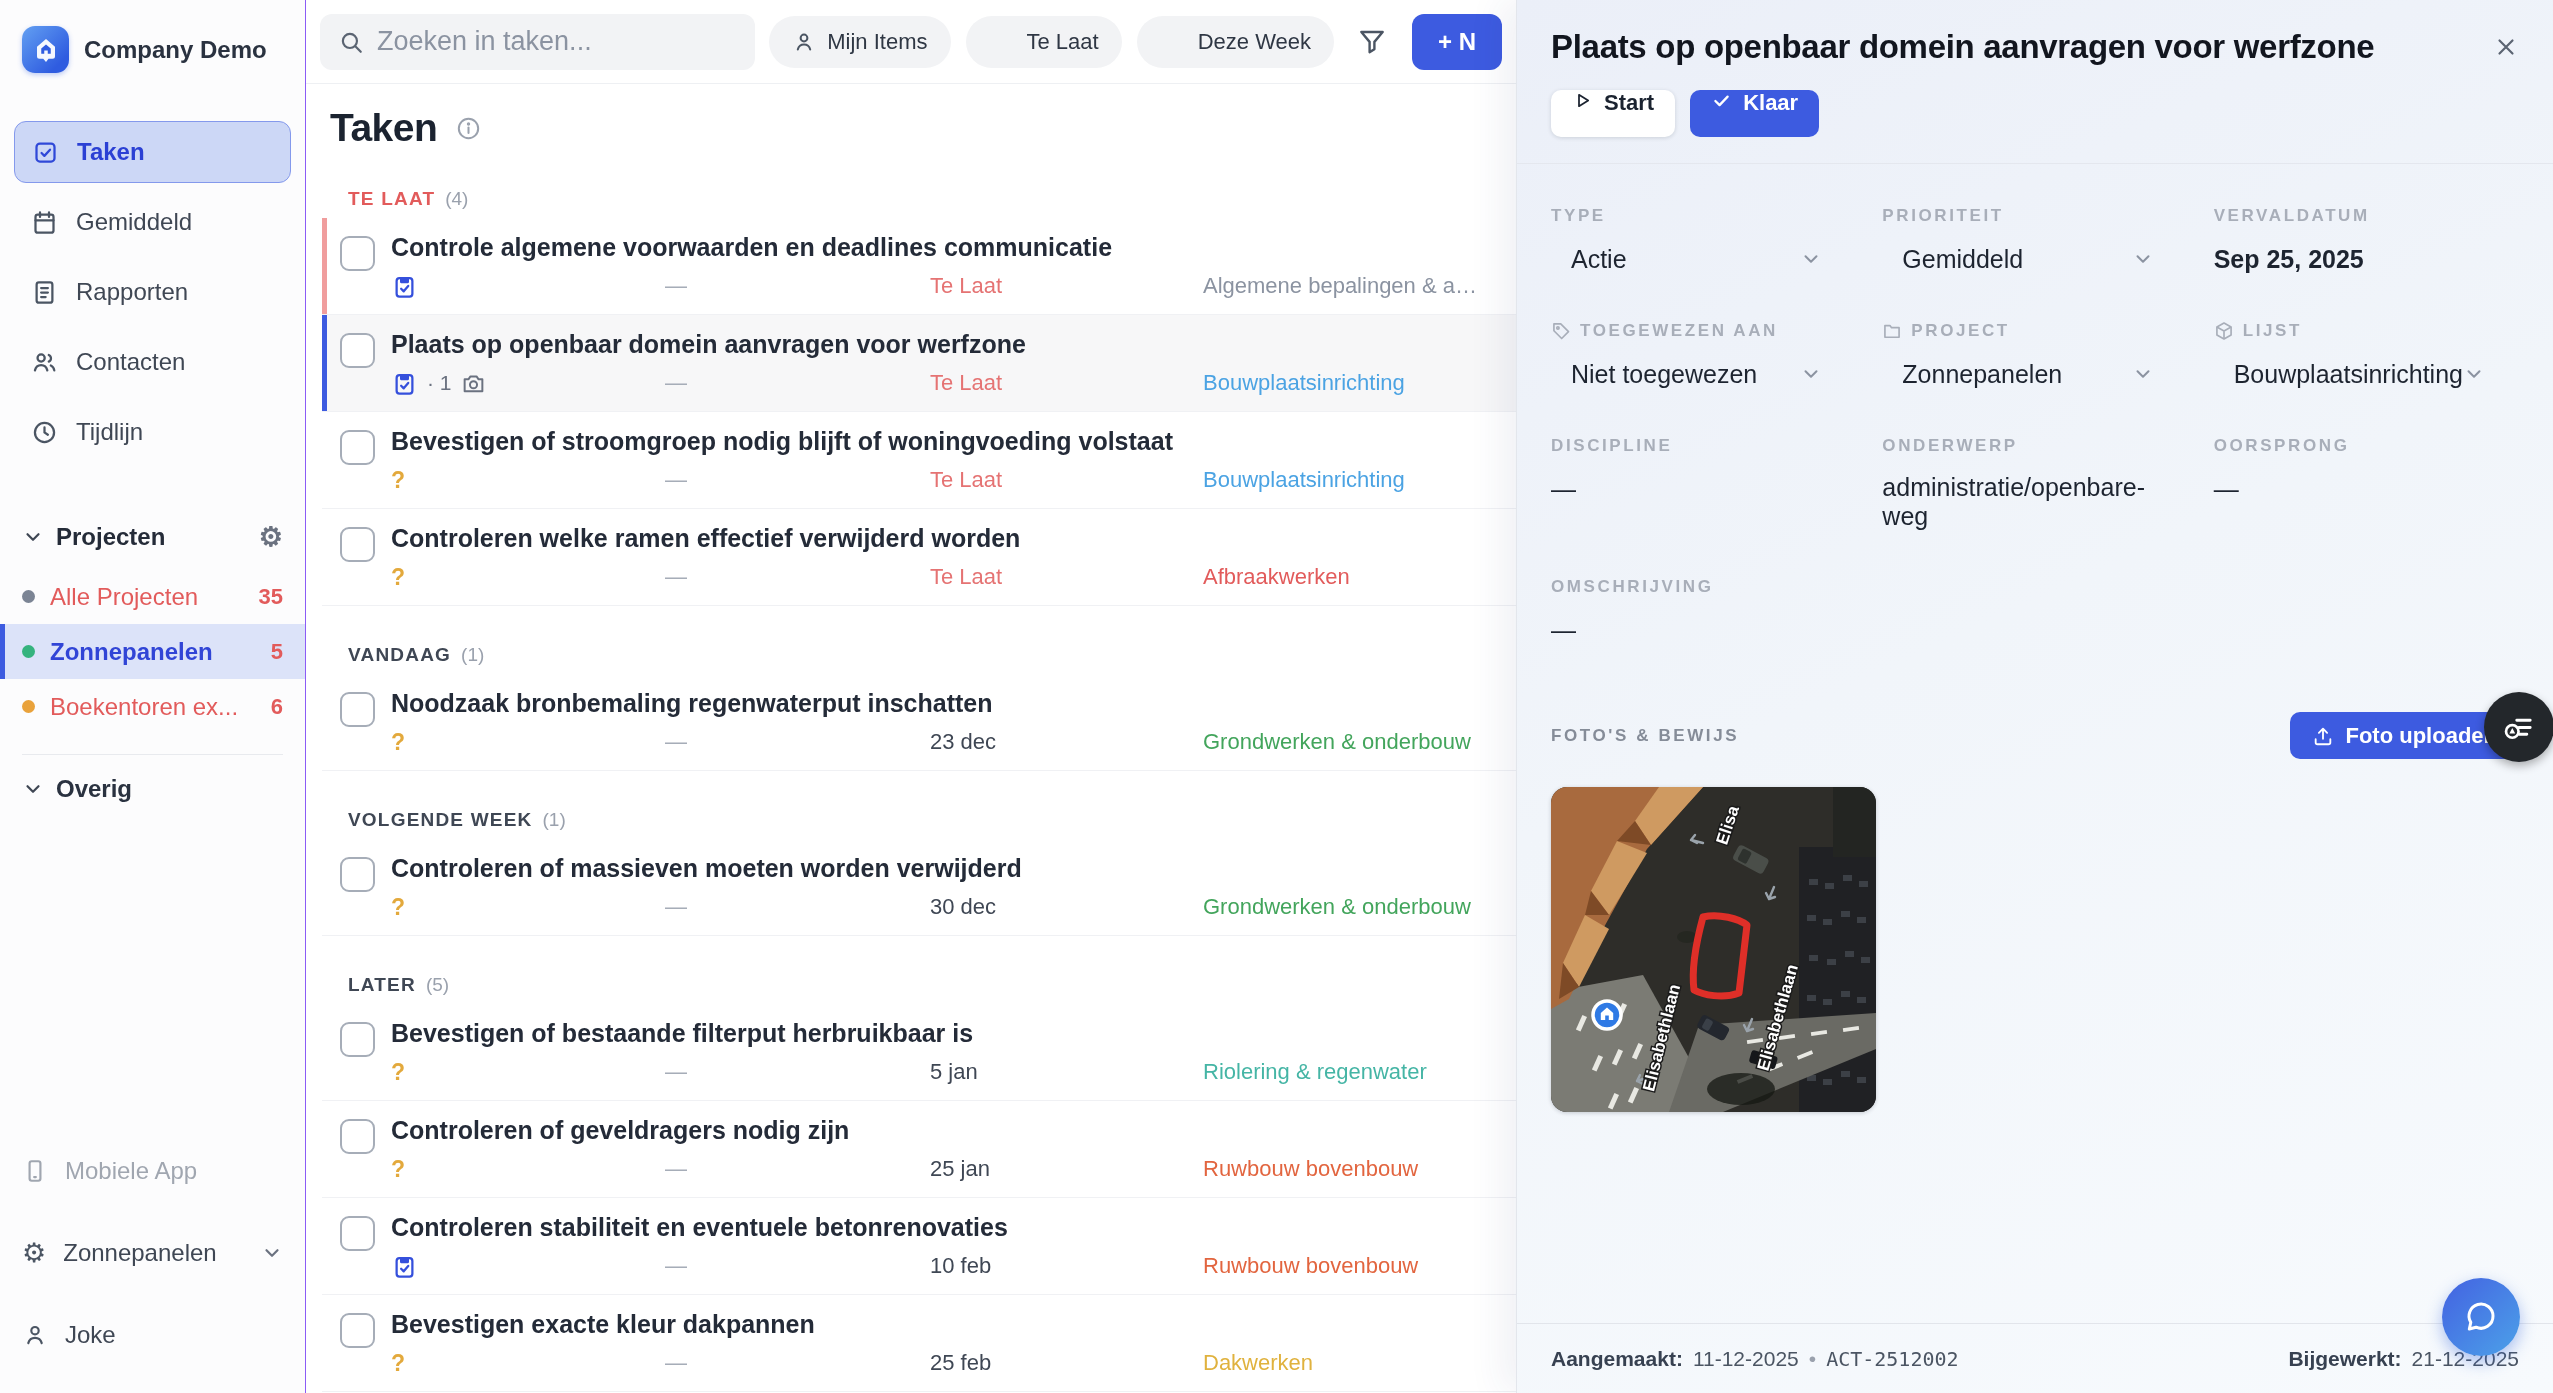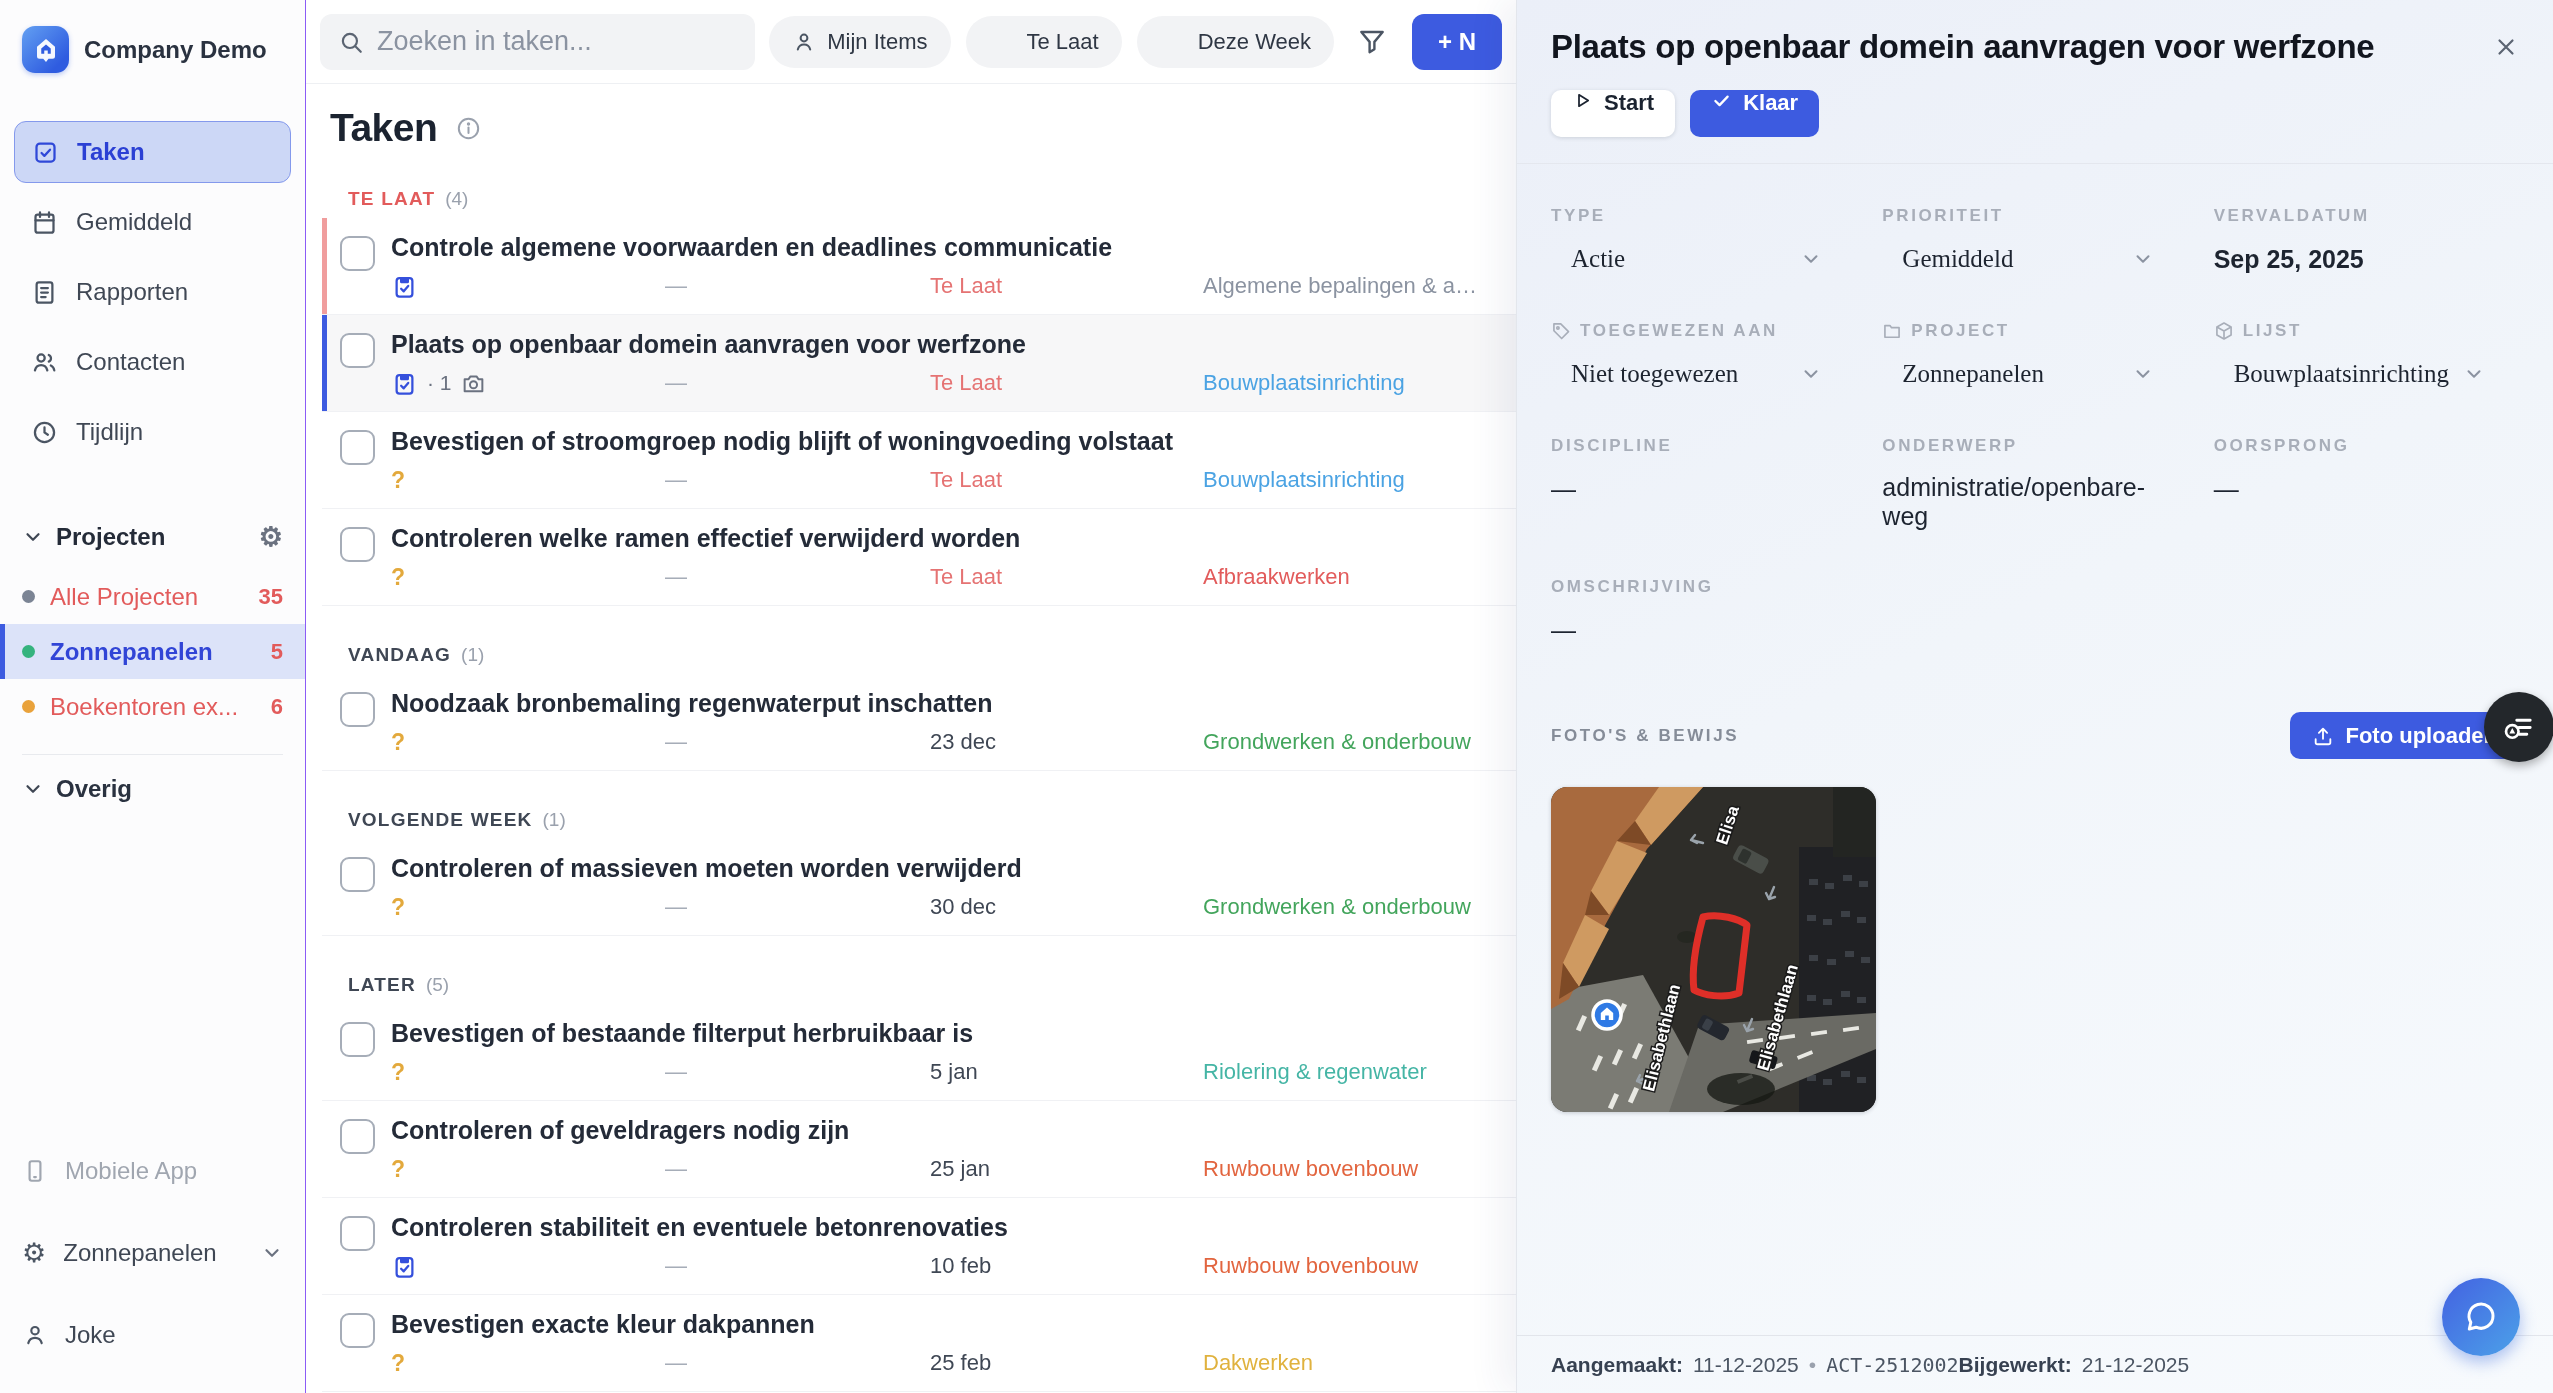--- a/index.html
+++ b/index.html
@@ -70,28 +70,28 @@
   .close-btn { position:absolute; top:30px; right:30px; background:none; border:none; cursor:pointer; padding:4px; }
   .actions { display:flex; gap:15px; margin:24px 0 26px; }
   .btn { height:47px; border-radius:10px; display:flex; gap:11px; padding:0 21px; font-size:22px; font-weight:600; font-family:"Liberation Sans",sans-serif; border:none; cursor:pointer; }
   .btn-start { background:#fff; color:#1b2330; box-shadow:0 1px 4px rgba(16,24,40,.15); }
   .btn-done { background:#3d5be0; color:#fff; }
   .panel-divider { border:none; border-top:1px solid #e4e7ee; }
   .panel-body { flex:1; padding:42px 34px 0; overflow:hidden; }
   .fields { display:grid; grid-template-columns:1fr 1fr 1fr; column-gap:26px; row-gap:46px; }
   .f-label { display:flex; align-items:center; gap:9px; font-size:17px; letter-spacing:2.6px; color:#a8aeb9; font-weight:600; margin-bottom:17px; }
   .f-value { font-size:25px; color:#1d2430; display:flex; align-items:center; justify-content:space-between; padding-right:34px; min-height:32px; }
-  .f-value.dd { padding-left:20px; cursor:pointer;font-family:Liberation Serif, serif; }
+  .f-value.dd { padding-left:20px; cursor:pointer; }
   .f-value.bold span { font-weight:600; }
   .photos { margin-top:66px; }
   .photos-head { display:flex; align-items:center; justify-content:space-between; }
   .photos-title { font-size:17px; letter-spacing:2.6px; color:#858c98; font-weight:700; }
   .upload-btn { background:#3d5be0; color:#fff; border:none; border-radius:10px; height:47px; padding:0 22px; display:flex; align-items:center; gap:11px; font-size:22px; font-weight:600; font-family:"Liberation Sans",sans-serif; cursor:pointer; }
   .map-card { width:325px; height:325px; border-radius:16px; overflow:hidden; margin-top:28px; box-shadow:0 1px 4px rgba(16,24,40,.2); cursor:pointer; }
-  .panel-footer { height:58px; border-top:1px solid #e2e5eb; display:flex; align-items:center; padding:0 34px; font-size:21px; color:#4b5563; }
+  .panel-footer { height:70px; border-top:1px solid #e2e5eb; display:flex; align-items:center; justify-content:space-between; padding:0 34px; font-size:21px; color:#4b5563; }
   .pf-left, .pf-right { display:flex; align-items:center; gap:10px; }
   .pf-label { font-weight:700; color:#374151; }
   .pf-ref { font-family:"DejaVu Sans Mono", monospace; font-size:20px; }
   .pf-sep { color:#9aa1ad; }
 
   
   .fab-activity { position:absolute; left:2484px; top:692px; width:70px; height:70px; border-radius:50%; background:#23272b; border:none; display:flex; align-items:center; justify-content:center; z-index:60; cursor:pointer; box-shadow:0 4px 10px rgba(0,0,0,.3); }
   .fab-chat { position:absolute; left:2442px; top:1278px; width:78px; height:78px; border-radius:50%; background:linear-gradient(135deg,#4468e2 10%,#4b9be8 90%); border:none; display:flex; align-items:center; justify-content:center; z-index:60; cursor:pointer; box-shadow:0 6px 16px rgba(50,100,220,.4); }
 </style>
 </head>

